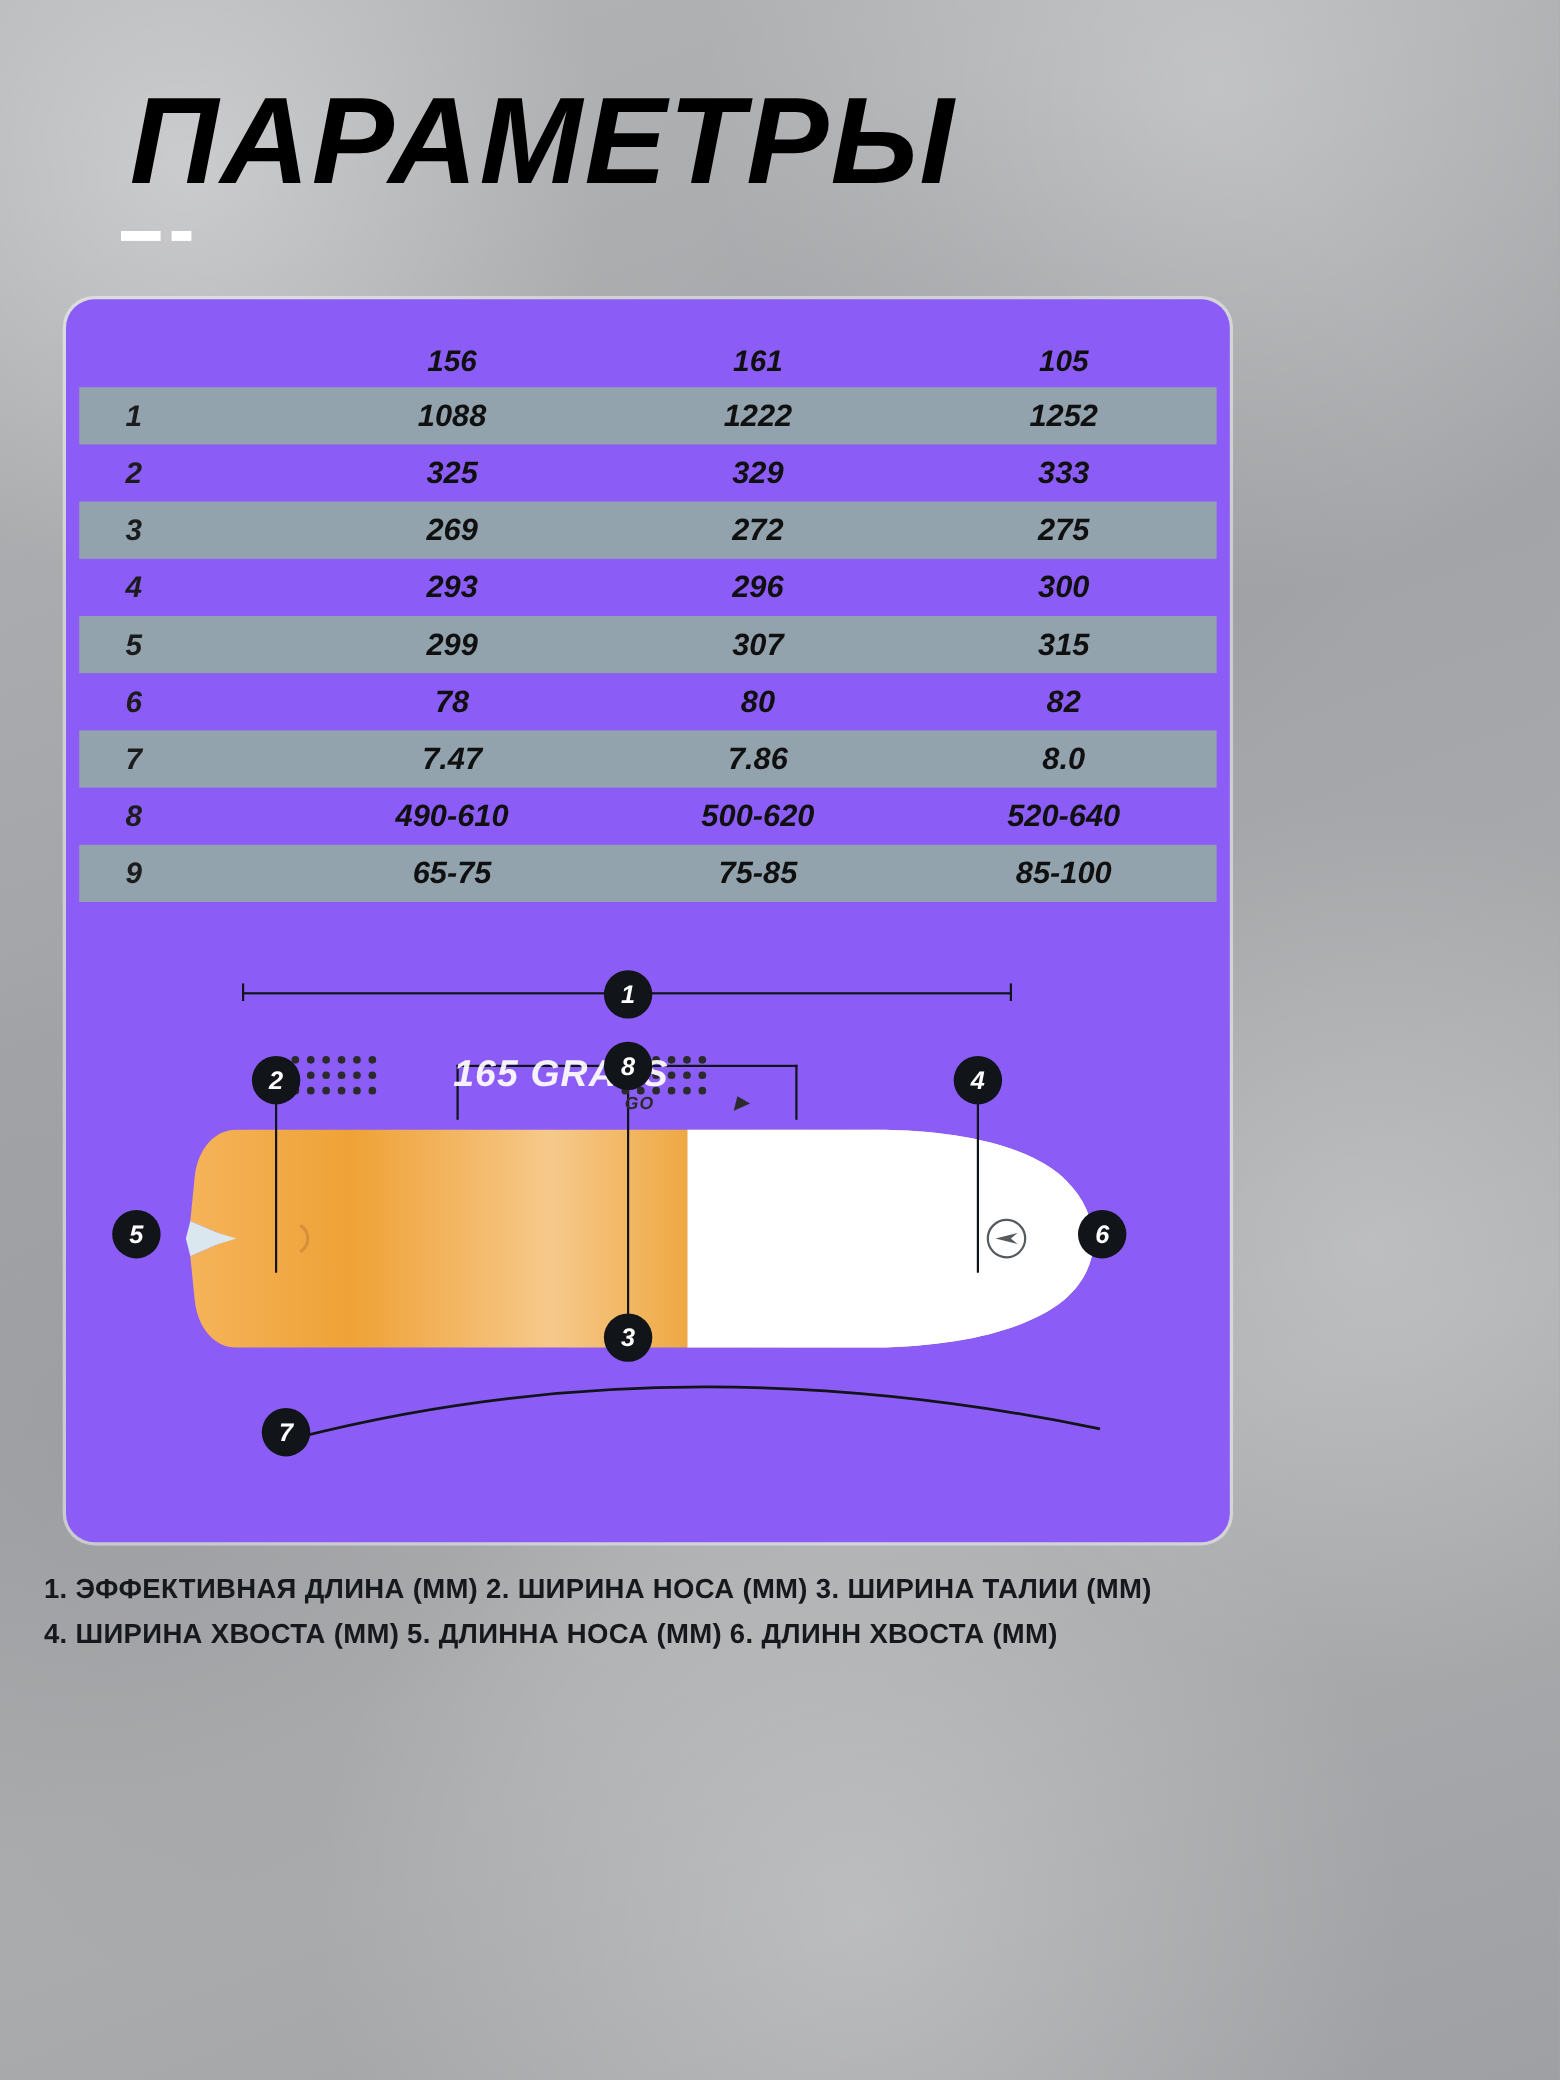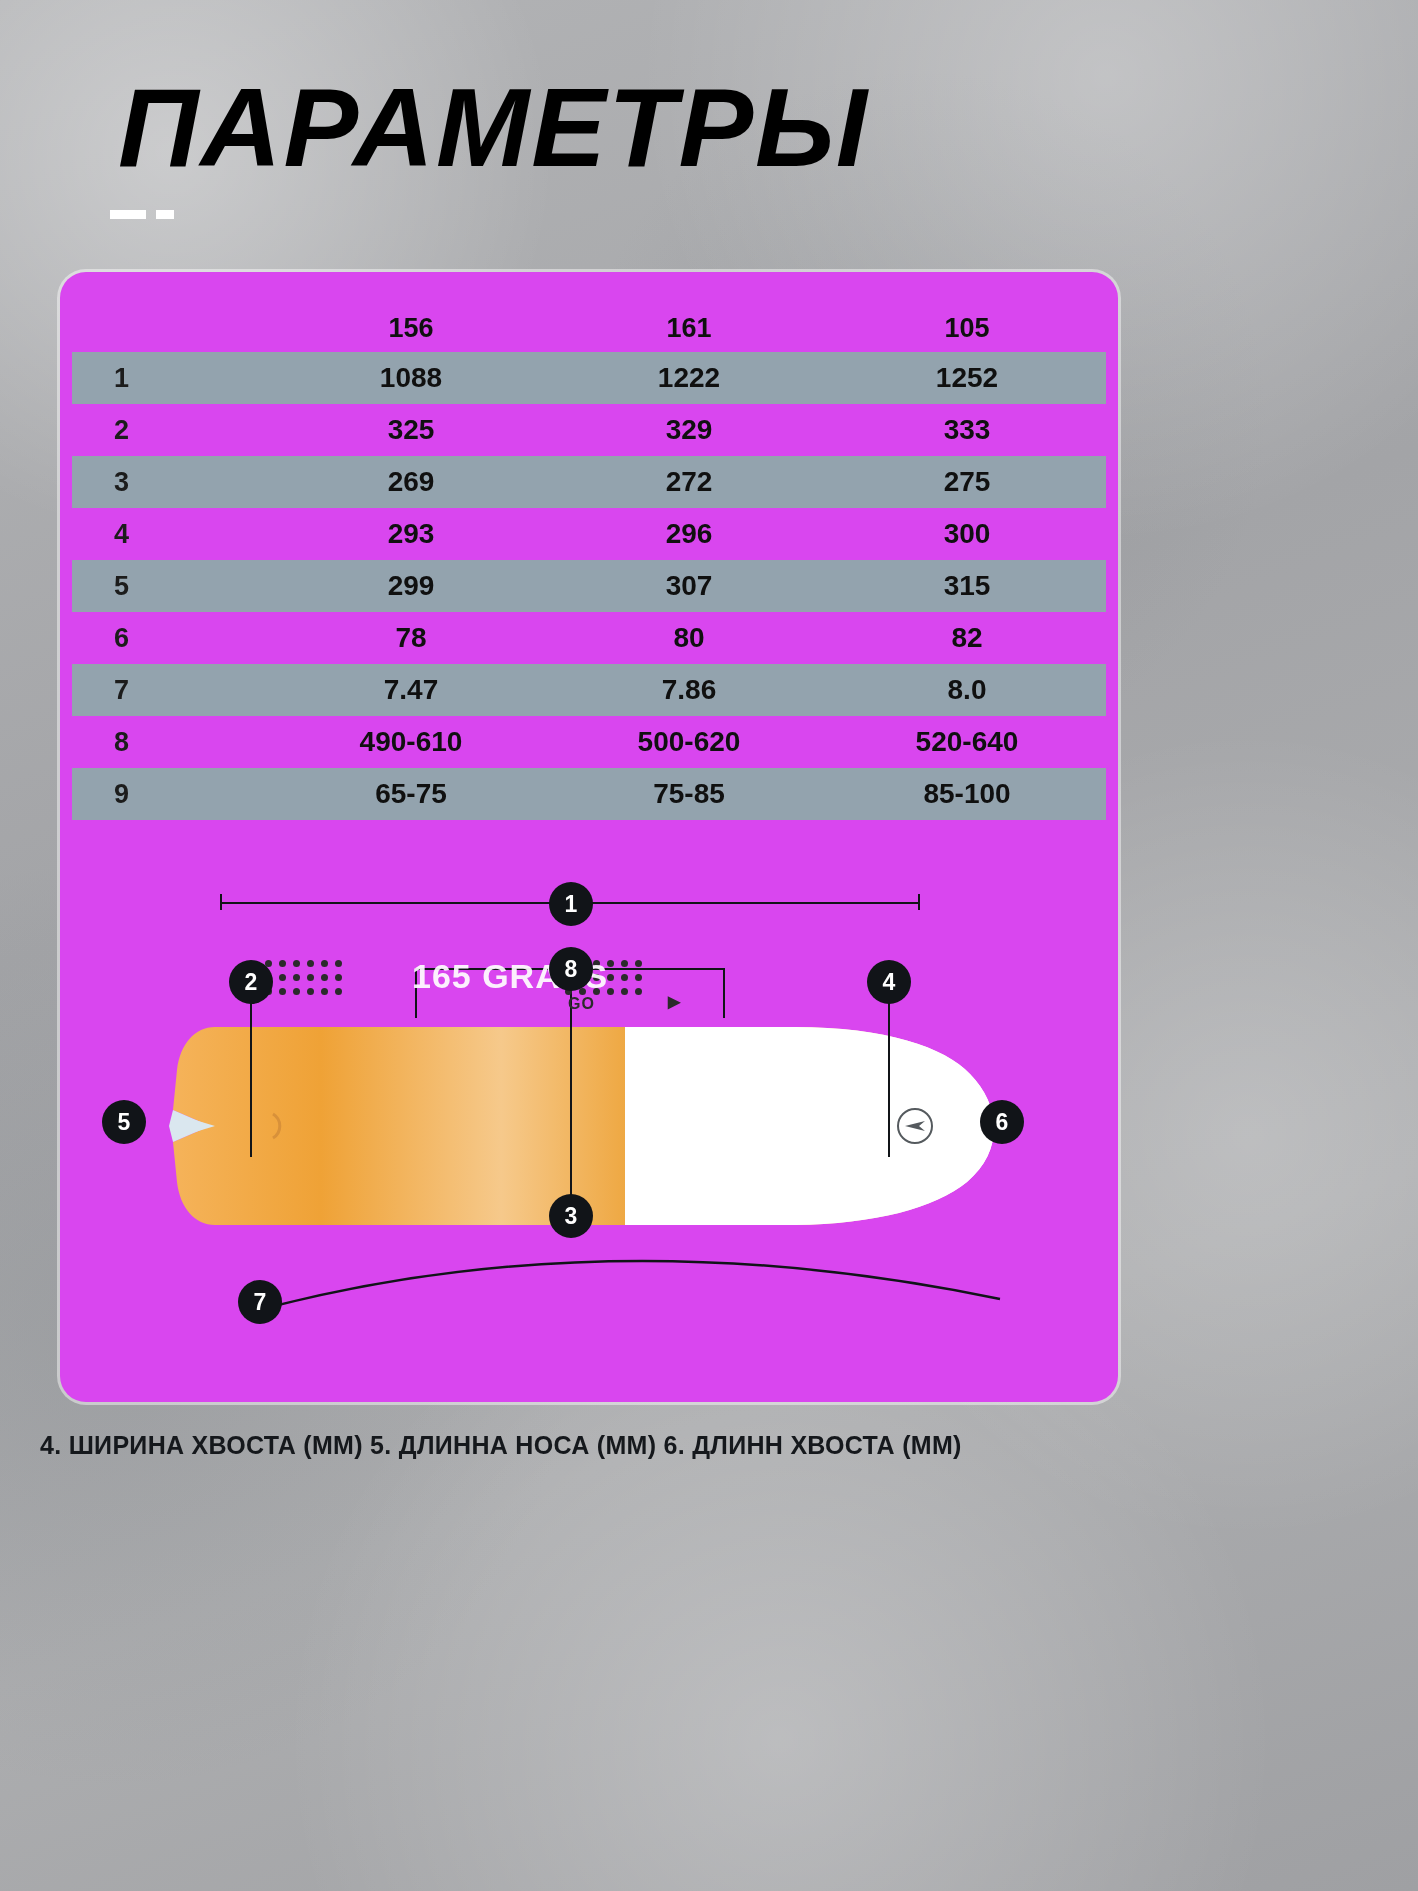--- a/index.html
+++ b/index.html
@@ -59,24 +59,25 @@
     background: #ffffff;
   }
   .title-dash span.short { width: 18px; }
 
   .panel {
     position: absolute;
     left: 60px;
     top: 272px;
     width: 1058px;
     height: 1130px;
-    background: #d946ef;
+    background: #8b5cf6;
     border-radius: 26px;
     box-shadow: 0 0 0 3px rgba(255,255,255,0.45);
     z-index: 2;
+    font-style: italic;
   }
 
   
   .table {
     position: absolute;
     left: 12px;
     top: 32px;
     width: 1034px;
   }
   .trow {
@@ -400,14 +401,15 @@
 
     <div class="mini-label" style="left:508px; top:123px;">GO</div>
     <div class="mini-label" style="left:608px; top:120px; font-size:16px;">▶</div>
 
     <div class="board-text">165 GRASS</div>
   </div>
 
 </div>
 
 <div class="footer-notes">
+  <div>1. ЭФФЕКТИВНАЯ ДЛИНА (ММ) 2. ШИРИНА НОСА (ММ) 3. ШИРИНА ТАЛИИ (ММ)</div>
   <div>4. ШИРИНА ХВОСТА (ММ) 5. ДЛИННА НОСА (ММ) 6. ДЛИНН ХВОСТА (ММ)</div>
 </div>
 
 </body></html>

